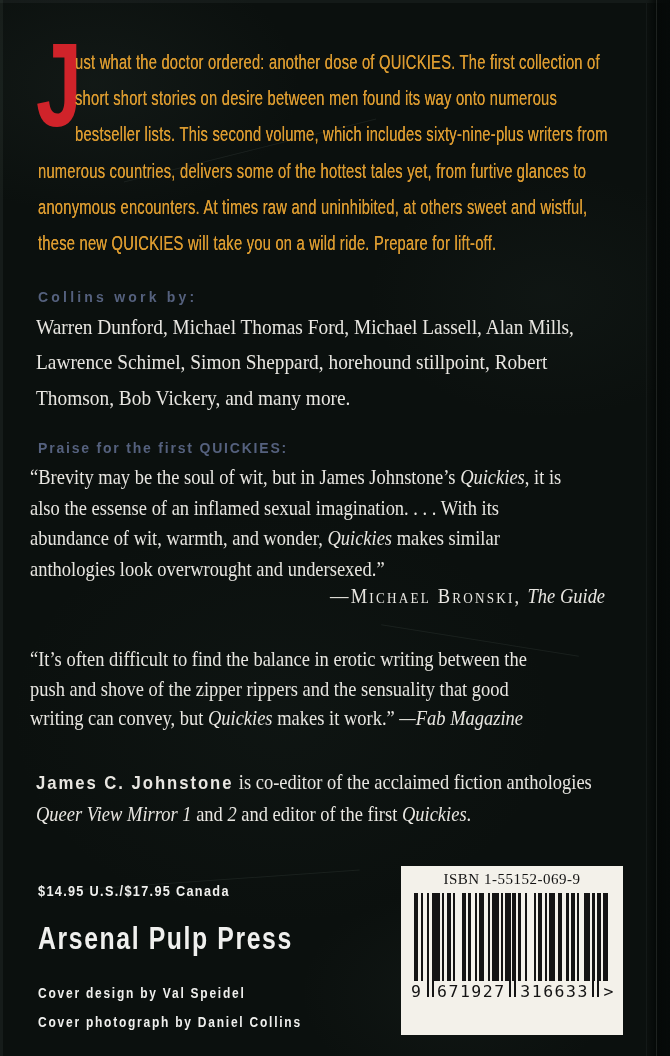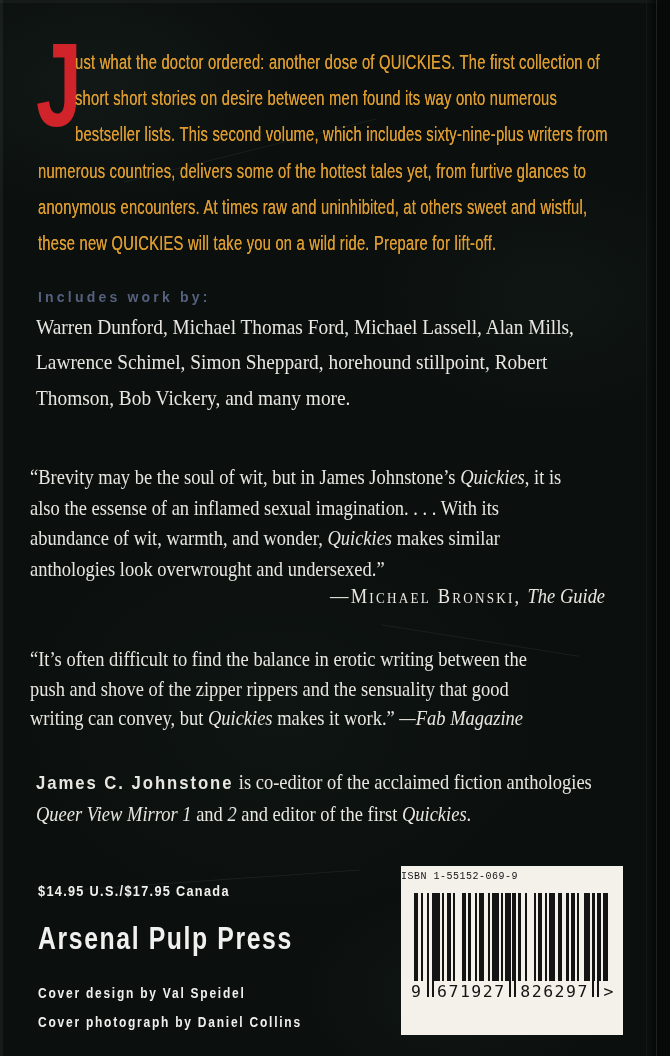--- a/index.html
+++ b/index.html
@@ -78,22 +78,22 @@
   .wsans{position:absolute;font-weight:700;white-space:nowrap;transform:scaleX(.82);transform-origin:0 0;}
   .price{left:38px;top:882px;font-size:15.5px;letter-spacing:1.6px;}
   .publisher{left:38px;top:921px;font-size:31px;letter-spacing:2px;transform:scaleX(.80);}
   .credit{font-size:15px;letter-spacing:2.2px;transform:scaleX(.80);}
   .credit1{left:38px;top:984px;}
   .credit2{left:38px;top:1013px;}
 
   
   .barcode{position:absolute;left:401px;top:866px;width:222px;height:169px;}
   .isbn{
-    position:absolute;left:0;right:0;top:5px;text-align:left;
-    font-family:Liberation Mono, monospace;font-size:10px;letter-spacing:.5px;
+    position:absolute;left:0;right:0;top:5px;text-align:center;
+    font-family:Liberation Serif, serif;font-size:15px;letter-spacing:.5px;
   }
   .bars{position:absolute;left:13px;top:27px;width:196px;height:88px;display:flex;}
   .bars div{height:100%;}
   .guard{position:absolute;top:27px;width:7px;height:104px;
     background:linear-gradient(to right,#141414 0 2px,transparent 2px 5px,#141414 5px 7px);}
   .g1{left:26px;} .g2{left:108px;} .g3{left:191px;}
   .digits{
     position:absolute;left:10px;width:204px;top:116px;display:flex;justify-content:space-between;
     font-family:"DejaVu Sans Mono",monospace;font-size:16.5px;letter-spacing:1.5px;
   }
@@ -118,28 +118,29 @@
         <div class="line indent">short short stories on desire between men found its way onto numerous</div>
         <div class="line indent">bestseller lists. This second volume, which includes sixty-nine-plus writers from</div>
       </div>
     <div>
         <div class="line">numerous countries, delivers some of the hottest tales yet, from furtive glances to</div>
         <div class="line">anonymous encounters. At times raw and uninhibited, at others sweet and wistful,</div>
         <div class="line">these new QUICKIES will take you on a wild ride. Prepare for lift-off.</div>
       </div>
   </div>
 
-  <div class="heading h-includes" id="hdg" style="color: rgb(85, 97, 126);">Includes work by:</div>
+  <div class="heading h-includes" id="hdg" style="color: rgb(85, 97, 126);">Collins work by:</div>
 
   <div class="serif contrib" id="body1" style="color: rgb(232, 230, 225);">
       <div class="line">Warren Dunford, Michael Thomas Ford, Michael Lassell, Alan Mills,</div>
       <div class="line">Lawrence Schimel, Simon Sheppard, horehound stillpoint, Robert</div>
       <div class="line">Thomson, Bob Vickery, and many more.</div>
     </div>
 
+  <div class="heading h-praise" style="color: rgb(85, 97, 126);">Praise for the first QUICKIES:</div>
 
   <div class="serif quote1" style="color: rgb(232, 230, 225);">
       <div class="line">“Brevity may be the soul of wit, but in James Johnstone’s <i>Quickies</i>, it is</div>
       <div class="line">also the essense of an inflamed sexual imagination. . . . With its</div>
       <div class="line">abundance of wit, warmth, and wonder, <i>Quickies</i> makes similar</div>
       <div class="line">anthologies look overwrought and undersexed.”</div>
     </div>
 
   <div class="serif attr" style="color: rgb(232, 230, 225);">
     <span class="sc">—Michael Bronski,</span><span class="src">The Guide</span>
@@ -226,17 +227,17 @@
         <div style="flex-grow: 1; background: transparent;"></div>
         <div style="flex-grow: 2; background: rgb(20, 20, 20);"></div>
         <div style="flex-grow: 1; background: transparent;"></div>
       </div>
     <div class="guard g1"></div>
     <div class="guard g2"></div>
     <div class="guard g3"></div>
     <div class="digits">
       <span>9</span>
       <span>671927</span>
-      <span>826297</span>
+      <span>316633</span>
       <span>&gt;</span>
     </div>
   </div>
 </div>
 
 </body></html>

